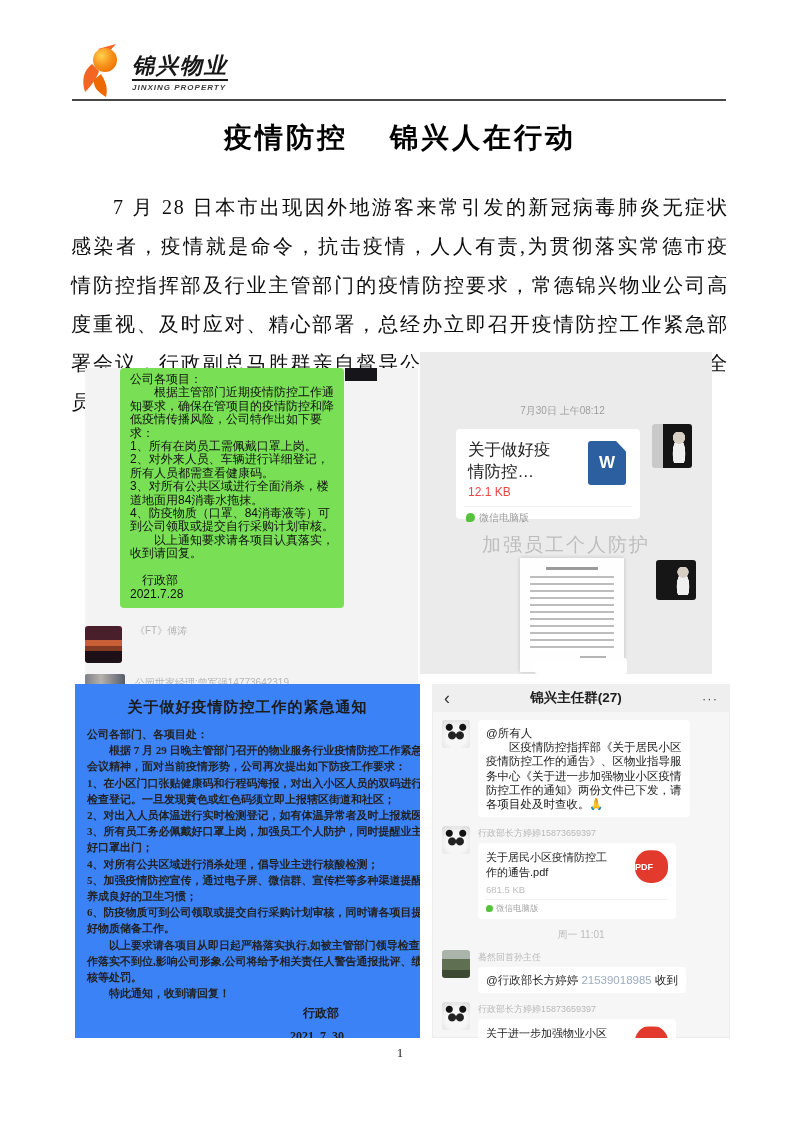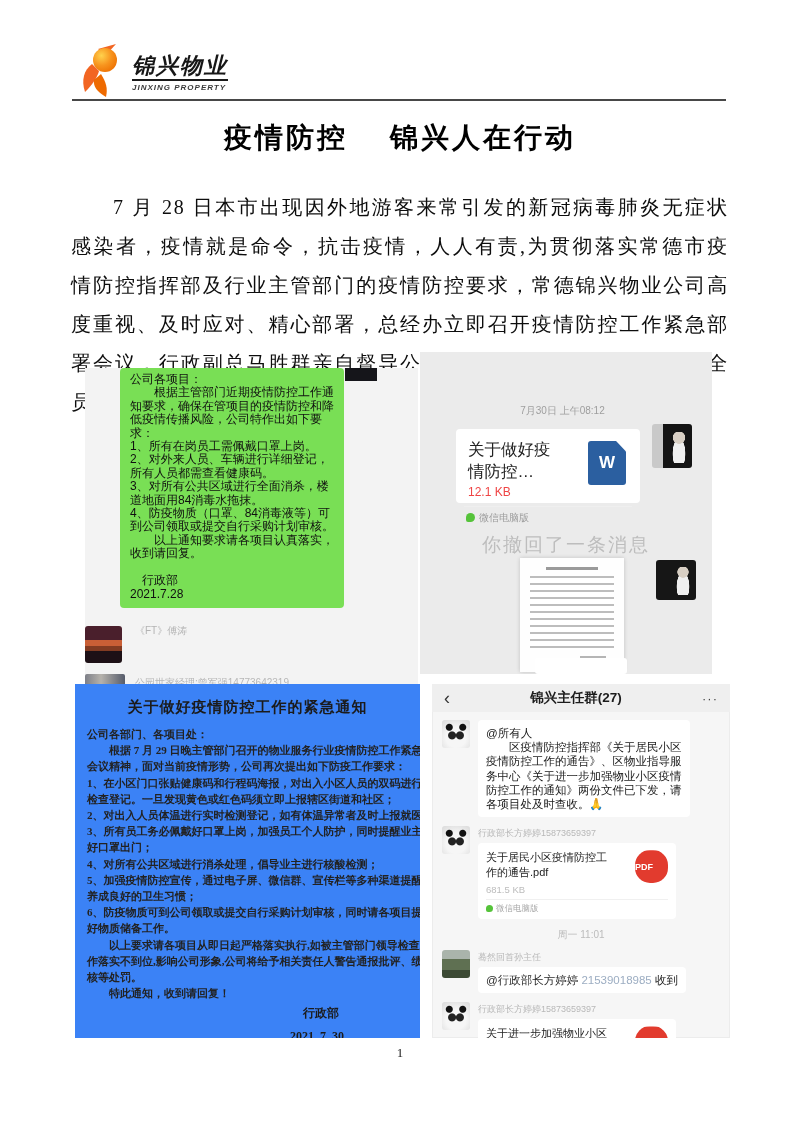--- a/index.html
+++ b/index.html
@@ -35,21 +35,21 @@
   .mention{color:#2b2b2b;}
   .phone{color:#9cadc2;}
   .s1-av2{position:absolute;left:0;top:306px;width:40px;height:16px;border-radius:2px;
           background:linear-gradient(90deg,#7d7f88,#b6b2ac 40%,#565c6b);}
   .s1-footer{position:absolute;left:50px;top:308px;font-size:10px;color:#b7b7b7;}
 
   .shot2{position:absolute;left:420px;top:352px;width:292px;height:322px;background:#ebebeb;overflow:hidden;}
   .s2-bubble{position:absolute;left:36px;top:0;width:168px;height:40px;background:#fff;border-radius:0 0 4px 4px;
              font-size:20px;line-height:38px;padding-left:16px;color:#1c1c1c;}
   .s2-ts{position:absolute;left:0;right:7px;top:52px;text-align:center;font-size:10px;color:#9e9e9e;}
-  .filecard{position:absolute;left:36px;top:77px;width:184px;height:74px;background:#fff;border-radius:4px;}
+  .filecard{position:absolute;left:36px;top:77px;width:184px;height:90px;background:#fff;border-radius:4px;}
   .fc-title{position:absolute;left:12px;top:9px;width:110px;font-size:16.5px;line-height:22px;
             white-space:pre-wrap;color:#222;}
   .docicon{position:absolute;right:14px;top:12px;width:38px;height:44px;border-radius:3px;
            clip-path:polygon(0 0,74% 0,100% 24%,100% 100%,0 100%);
            display:flex;align-items:center;justify-content:center;}
   .docicon .fold{position:absolute;top:0;right:0;width:0;height:0;
                  border-left:10px solid transparent;border-top:10px solid rgba(255,255,255,0.45);}
   .docicon span{color:#fff;font-weight:bold;}
   .w-icon{background:#2b5fa0;}
   .w-icon span{font-size:17px;}
@@ -180,21 +180,21 @@
           <span>W</span>
           <i class="fold"></i>
         </div>
       <div class="fc-size">12.1 KB</div>
       <div class="fc-div"></div>
       <div class="fc-src"><span class="wxdot"></span><span>微信电脑版</span></div>
     </div>
     <div class="s2-av1">
         <i class="person"></i>
       </div>
-    <div class="s2-recall">你撤回了一条消息</div>
+    <div class="s2-recall">加强员工个人防护</div>
     <div class="s2-thumb">
       <i class="thumb-title"></i>
       <i class="thumb-lines"></i>
       <i class="thumb-sig"></i>
     </div>
     <div class="s2-av2">
         <i class="person"></i>
       </div>
     <div class="s2-partial"></div>
   </div>

